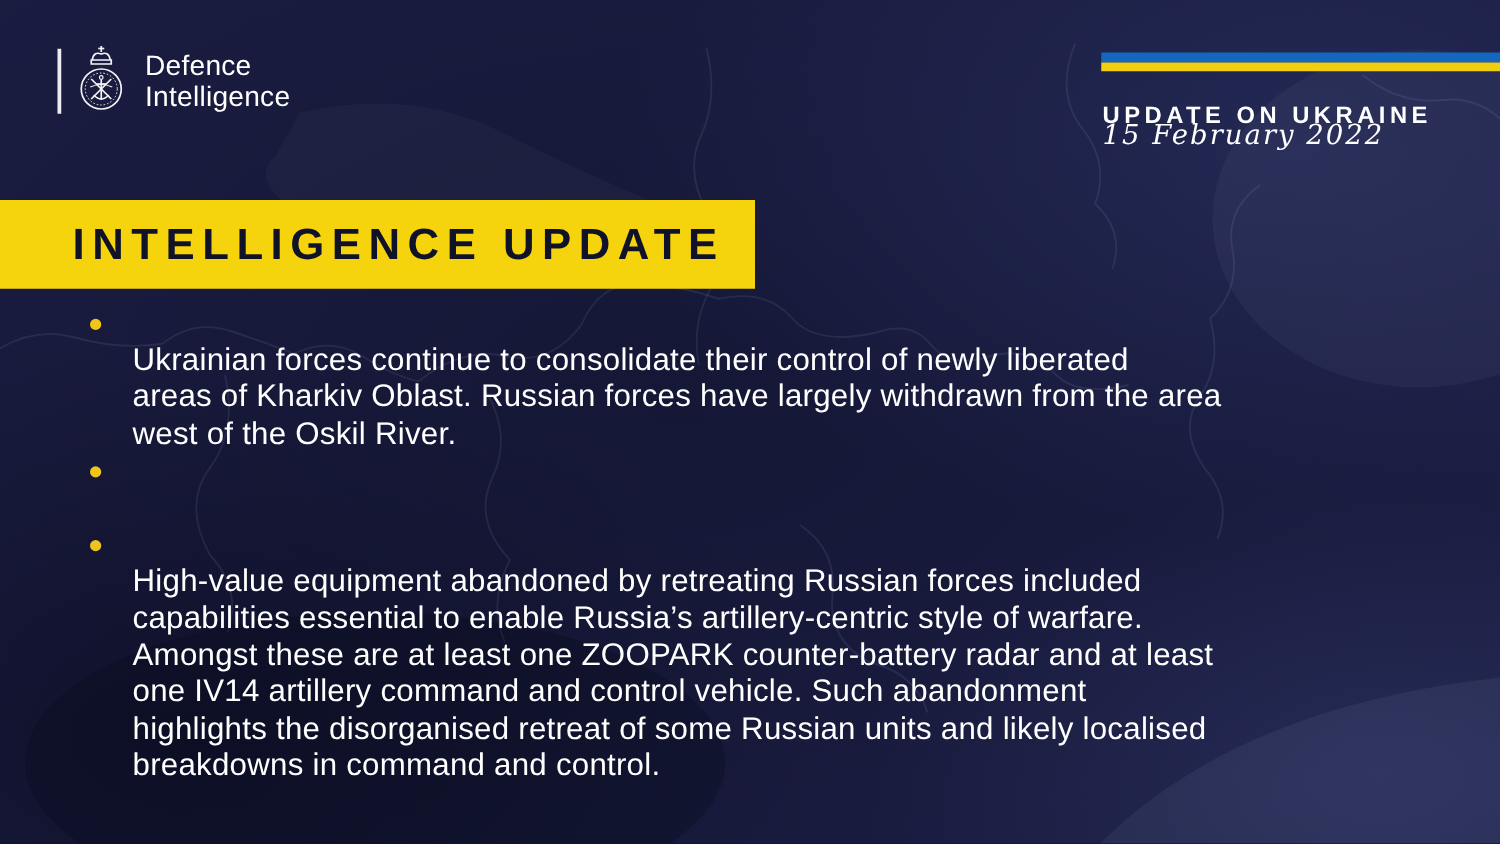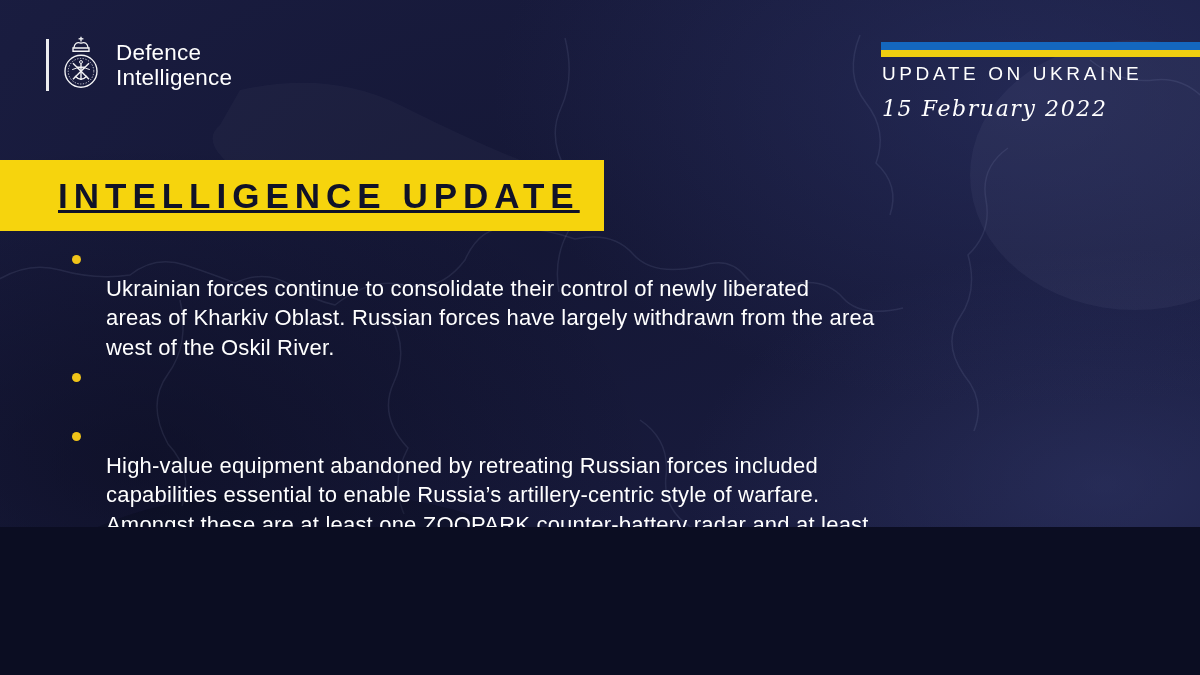--- a/index.html
+++ b/index.html
@@ -1,46 +1,46 @@
 <!DOCTYPE html>
 <html><head>
 <meta charset="utf-8">
 <title>Defence Intelligence — Update on Ukraine</title>
 <style>
   html,body{margin:0;padding:0;background:#0b0d22;}
   .stage{
-    position:relative;width:1200px;height:527px;overflow:hidden;
+    position:relative;width:1200px;height:675px;overflow:hidden;
     font-family:"Liberation Sans",sans-serif;
     background:
       radial-gradient(900px 520px at 86% 18%, rgba(48,56,110,.45) 0%, rgba(48,56,110,0) 60%),
       radial-gradient(760px 430px at 92% 92%, rgba(58,66,120,.40) 0%, rgba(58,66,120,0) 55%),
       radial-gradient(820px 520px at 12% 88%, rgba(8,9,26,.55) 0%, rgba(8,9,26,0) 62%),
       radial-gradient(1000px 640px at 45% 48%, rgba(16,18,44,.55) 0%, rgba(16,18,44,0) 75%),
       #1a1d41;
   }
   
   .map-overlay{position:absolute;inset:0;pointer-events:none;}
   
   .logo{position:absolute;left:46px;top:34px;display:flex;align-items:flex-start;}
   .logo-bar{width:3px;height:52px;background:#fff;opacity:.92;margin-top:5px;}
   .crest{margin-left:8px;width:48px;height:60px;}
   .crest svg{width:48px;height:60px;display:block;}
   .logo-text{margin-left:11px;margin-top:6px;color:#fff;font-size:22.5px;line-height:25px;letter-spacing:.2px;}
   
   .flag{position:absolute;left:881px;right:0;top:42px;height:15px;display:flex;flex-direction:column;}
   .flag-blue{flex:1;}
   .flag-yellow{flex:1;}
-  .kicker{position:absolute;left:882px;top:63px;color:#fff;font-size:19px;font-weight:400;letter-spacing:3.6px;white-space:nowrap;text-align:right;}
+  .kicker{position:absolute;left:882px;top:82px;color:#fff;font-size:19px;font-weight:700;letter-spacing:3.6px;white-space:nowrap;text-align:right;}
   .date{position:absolute;left:882px;top:96px;color:#fff;font-family:"DejaVu Serif",serif;font-style:italic;font-size:22px;letter-spacing:1.6px;white-space:nowrap;}
   
   .banner{position:absolute;left:0;top:160px;width:604px;height:71px;display:flex;align-items:center;}
   .banner-title{margin-left:58px;font-size:35px;font-weight:700;letter-spacing:6px;white-space:nowrap;}
   
   .bullets{position:absolute;left:68px;top:244px;width:1060px;margin:0;padding:0;list-style:none;}
-  .bullets li{position:relative;padding:0 0 0 38px;margin:0;color:#fff;font-size:22px;line-height:29.5px;letter-spacing:.2px;white-space:pre-line;}
+  .bullets li{position:relative;padding:0 0 0 38px;margin:0;color:#fff;font-size:25px;line-height:29.5px;letter-spacing:.2px;white-space:pre-line;}
   .bullet-dot{position:absolute;left:4px;top:11px;width:9px;height:9px;border-radius:50%;}
 </style>
 </head>
 <body>
 
 <div class="stage">
 
   <svg class="map-overlay" viewBox="0 0 1200 675" aria-hidden="true">
     <g fill="none" stroke="rgba(190,200,235,0.10)" stroke-width="1.5">
       <path d="M-10,285 q35,-25 70,-15 t70,5 q25,-20 55,-10 t50,18 q30,-14 55,2 t45,20 q35,-28 70,-20 t60,-25 q15,-35 48,-33 t62,12 q38,-8 58,15 t68,12 q28,-10 44,10 t50,8 q30,-6 48,14 t60,10"></path>
@@ -91,21 +91,21 @@
   </div>
 
   <div class="flag">
     <div class="flag-blue" style="background:#1467BF;"></div>
     <div class="flag-yellow" style="background:#EFCF10;"></div>
   </div>
   <div class="kicker">UPDATE ON UKRAINE</div>
   <div class="date">15 February 2022</div>
 
   <div class="banner" style="background:#F6D40D;">
-    <div class="banner-title" style="color:#101228;text-decoration:underline;">INTELLIGENCE UPDATE</div>
+    <div class="banner-title" style="color:#101228;">INTELLIGENCE UPDATE</div>
   </div>
 
   <ul class="bullets">
     <li>
       <span class="bullet-dot" style="background:#F0C419;"></span><span>Ukrainian forces continue to consolidate their control of newly liberated
 areas of Kharkiv Oblast. Russian forces have largely withdrawn from the area
 west of the Oskil River.</span>
     </li>
     <li>
       <span class="bullet-dot" style="background:#F0C419;"></span>

